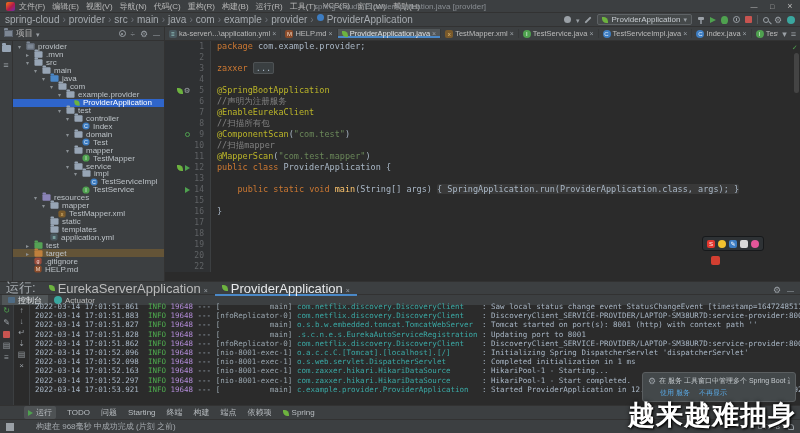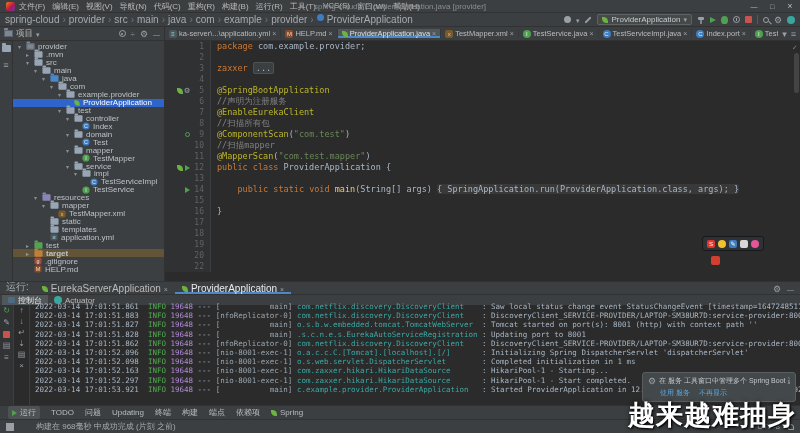--- a/index.html
+++ b/index.html
@@ -91,40 +91,40 @@
   .gplay { width:0; height:0; border-left:5px solid #4fa14f; border-top:3px solid transparent; border-bottom:3px solid transparent; }
   .code { padding-left:6px; white-space:pre; }
   .k { color:#cc7832; } .a { color:#bbb529; } .s { color:#6a8759; }
   .c { color:#808080; } .d { color:#a9b7c6; } .cls { color:#a9b7c6; } .m { color:#ffc66d; }
   .fold { background:#3a3f41; border:1px solid #4e5254; border-radius:2px; color:#a9b7c6; padding:0 2px; }
   .fold2 { background:rgba(255,255,255,0.07); color:#a9b7c6; border-radius:2px; }
   .ed-check { position:absolute; top:2px; right:3px; color:#4fa14f; font-size:8px; }
   .ed-scroll { position:absolute; top:12px; right:1px; width:5px; height:40px; background:rgba(255,255,255,0.12); border-radius:3px; }
 
   
-  .run-header { height:13px; background:#3c3f41; border-top:1px solid #323232; display:flex; align-items:flex-end; font-size:10px; }
+  .run-header { height:13px; background:#3c3f41; border-top:1px solid #323232; display:flex; align-items:center; font-size:13px; }
   .run-label { display:flex; align-items:center; padding:0 6px; color:#a6abb0; }
   .rtab { display:flex; align-items:center; gap:3px; padding:0 7px; color:#bbbbbb; }
   .rtab.active { color:#e8eaec; box-shadow:inset 0 -2px 0 #4a88c7; }
   .run-hdr-end { margin-left:auto; display:flex; align-items:center; gap:6px; padding:0 6px; }
   .console-tabs { height:11px; background:#3c3f41; border-top:1px solid #323232; display:flex; align-items:stretch; font-size:8px; padding-left:2px; }
   .ctab { display:flex; align-items:center; gap:3px; padding:0 6px; color:#bbbbbb; }
   .ctab.active { background:#515658; color:#e4e7ea; }
   .mon-ic { width:7px; height:6px; background:#4e6b84; border-radius:1px; }
   .run-body { display:flex; height:100px; background:#2b2b2b; }
   .rcol1 { width:14px; flex:none; background:#313335; border-right:1px solid #3c3f41; display:flex; flex-direction:column; align-items:center; padding-top:2px; gap:4px; }
   .rcol2 { width:16px; flex:none; background:#2b2b2b; border-right:1px solid #3c3f41; display:flex; flex-direction:column; align-items:center; padding-top:2px; gap:3px; }
   .rico { font-size:8px; color:#9aa0a6; line-height:8px; }
   .rico.green { color:#4fa14f; }
   .logs { flex:1; overflow:hidden; padding-left:5px; margin-top:-3px; }
   .logline { height:9.2px; line-height:9.2px; font-family:"DejaVu Sans Mono","Liberation Mono",monospace; font-size:7.5px; white-space:pre; color:#bcc5cc; }
   .lv { color:#4fae4f; } .pid { color:#b38cd9; } .thr { color:#9aa7b0; } .lg { color:#3aa9a5; }
 
   
-  .tw-bar { height:14px; background:#3c3f41; border-top:1px solid #323232; display:flex; align-items:center; gap:11px; padding:0 8px; font-size:8px; color:#b9bec2; }
+  .tw-bar { height:14px; background:#3c3f41; border-top:1px solid #323232; display:flex; align-items:center; gap:11px; padding:0 24px; font-size:8px; color:#b9bec2; }
   .tw-item { display:flex; align-items:center; gap:3px; white-space:nowrap; }
   .tw-item.active { background:#4e5254; padding:1px 4px; border-radius:2px; }
   .tw-play { width:0; height:0; border-left:5px solid #4fa14f; border-top:3px solid transparent; border-bottom:3px solid transparent; }
   .statusbar { height:14px; background:#3c3f41; border-top:1px solid #323232; display:flex; align-items:center; justify-content:space-between; padding:0 6px; font-size:8px; color:#a6abb0; }
   .sb-left { display:flex; align-items:center; gap:22px; }
   .grid-ic { width:8px; height:8px; background:linear-gradient(#9aa0a6 45%,transparent 45%,transparent 55%,#9aa0a6 55%) 0 0/100% 100%, none; border:1px solid #9aa0a6; }
   .sb-right { display:flex; align-items:center; gap:8px; }
   .bell-ic { width:6px; height:6px; border:1.2px solid #9aa0a6; border-radius:50% 50% 0 0; }
 
   
@@ -250,21 +250,21 @@
           <span class="tab-label">TestService.java</span>
           <span class="tab-close"></span>
         </div>
         <div class="tab">
           <span class="sq i-class"></span>
           <span class="tab-label">TestServiceImpl.java</span>
           <span class="tab-close"></span>
         </div>
         <div class="tab">
           <span class="sq i-class"></span>
-          <span class="tab-label">Index.port</span>
+          <span class="tab-label">Index.java</span>
           <span class="tab-close"></span>
         </div>
         <div class="tab">
           <span class="sq i-iface"></span>
           <span class="tab-label">TestMapper.java</span>
         </div>
       </div>
     <div class="tabs-end">
       <span class="ic chev-down"></span>
       <span class="ic ham"></span>
@@ -400,21 +400,21 @@
         <div class="trow" style="padding-left: 27px;">
           <span class="chev"></span>
           <span class="sq i-yml"></span>
           <span class="tlabel">application.yml</span>
         </div>
         <div class="trow" style="padding-left: 11px;">
           <span class="chev">▸</span>
           <span class="fold-ic f-test"></span>
           <span class="tlabel">test</span>
         </div>
-        <div class="trow hl" style="padding-left: 11px; font-weight: bold;">
+        <div class="trow hl" style="padding-left: 11px;">
           <span class="chev">▸</span>
           <span class="fold-ic f-ex"></span>
           <span class="tlabel">target</span>
         </div>
         <div class="trow" style="padding-left: 11px;">
           <span class="chev"></span>
           <span class="sq i-git"></span>
           <span class="tlabel">.gitignore</span>
         </div>
         <div class="trow" style="padding-left: 11px;">
@@ -625,21 +625,21 @@
         <span class="tw-play"></span>
         <span>运行</span>
       </span>
       <span class="tw-item">
         <span>TODO</span>
       </span>
       <span class="tw-item">
         <span>问题</span>
       </span>
       <span class="tw-item">
-        <span>Updating</span>
+        <span>Starting</span>
       </span>
       <span class="tw-item">
         <span>终端</span>
       </span>
       <span class="tw-item">
         <span>构建</span>
       </span>
       <span class="tw-item">
         <span>端点</span>
       </span>

